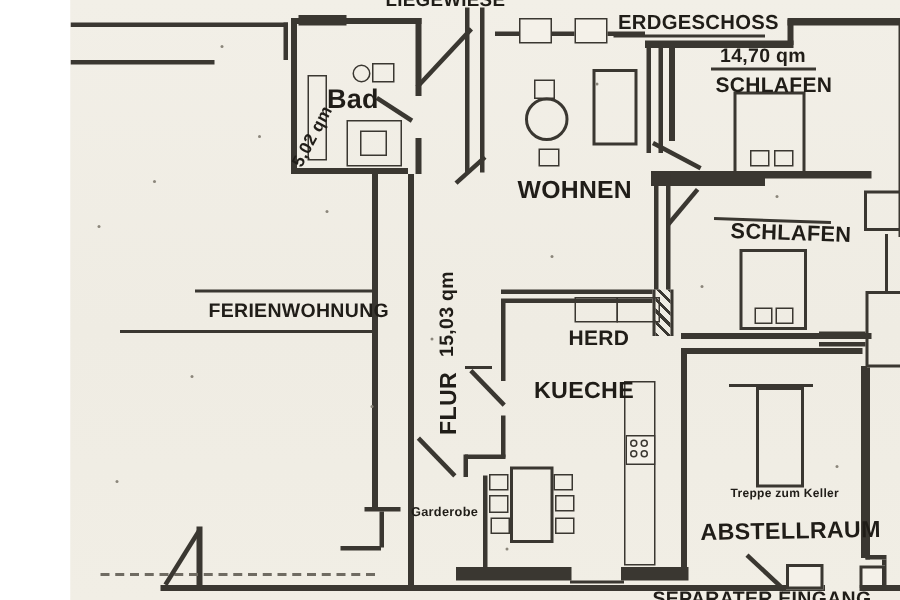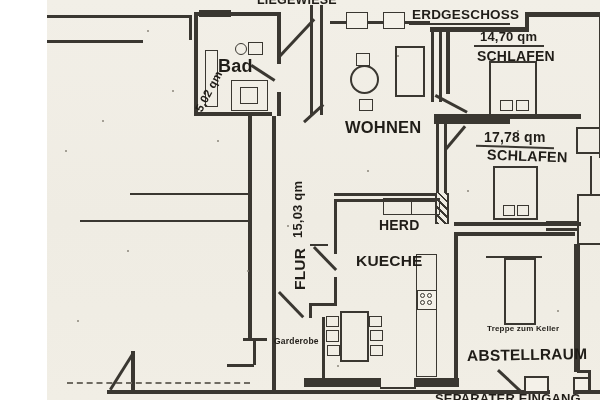--- a/index.html
+++ b/index.html
@@ -157,23 +157,23 @@
   <div class="lbl" style="left:365px;top:7px;font-size:13.5px">ERDGESCHOSS</div>
 
   <div class="lbl" style="left:433px;top:29px;font-size:13px">14,70 qm</div>
   <div class="lbl" style="left:430px;top:48px;font-size:14px">SCHLAFEN</div>
 
   <div class="lbl" style="left:171px;top:56px;font-size:18px">Bad</div>
   <div class="lbl" style="left:146px;top:108px;font-size:11.5px;transform:rotate(-62deg);transform-origin:0 0">5,02 qm</div>
 
   <div class="lbl" style="left:298px;top:118px;font-size:16.5px">WOHNEN</div>
 
-  <div class="lbl" style="left:437px;top:129px;font-size:14px">17,78 qm</div>
   <div class="lbl" style="left:440px;top:148px;font-size:14.5px;transform:rotate(2deg)">SCHLAFEN</div>
 
+  <div class="lbl" style="left:92px;top:199px;font-size:13px">FERIENWOHNUNG</div>
 
   <div class="lbl rot-90" style="left:243px;top:238px;font-size:13px">15,03 qm</div>
   <div class="lbl rot-90" style="left:244px;top:290px;font-size:15.5px">FLUR</div>
 
   <div class="lbl" style="left:332px;top:217px;font-size:14px">HERD</div>
   <div class="lbl" style="left:309px;top:252px;font-size:15.5px">KUECHE</div>
 
   <div class="lbl" style="left:440px;top:324px;font-size:8px">Treppe zum Keller</div>
   <div class="lbl" style="left:420px;top:346px;font-size:15.5px;transform:rotate(-1deg)">ABSTELLRAUM</div>
 

